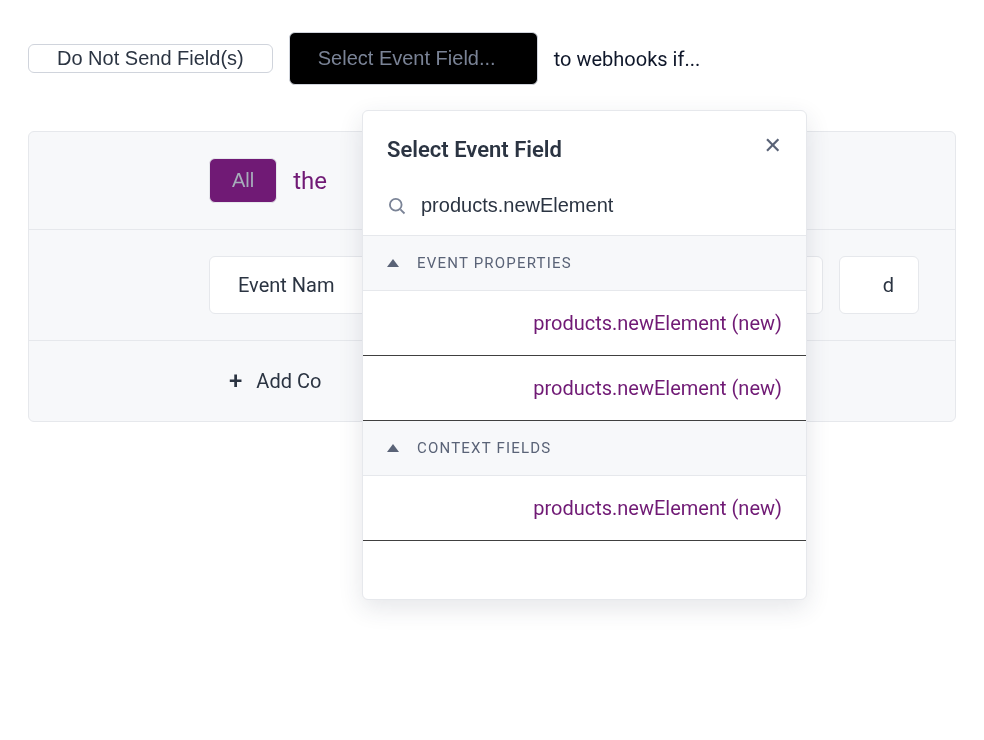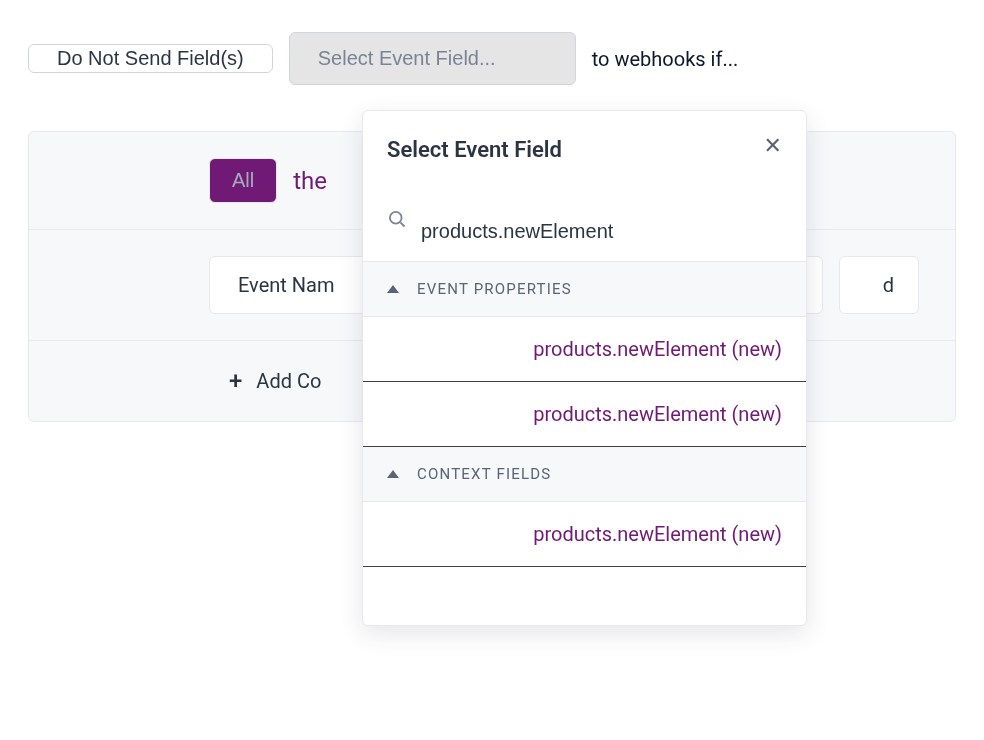--- a/index.html
+++ b/index.html
@@ -25,29 +25,29 @@
       background: #ffffff;
       border: 1.5px solid #d0d4dc;
       border-radius: 6px;
       padding: 2px 28px;
       font-size: 20px;
       font-weight: 500;
       color: #2b3442;
       cursor: pointer;
     }
     .btn-select-field {
-      background: #e5e5e5;
+      background: #000000;
       border: 1.5px solid #d0d4dc;
       border-radius: 6px;
       padding: 14px 28px;
       font-size: 20px;
       font-weight: 400;
       color: #7a8396;
       cursor: pointer;
-      width: 287px;
+      width: 249px;
       text-align: left;
     }
     .trailing-text {
       font-size: 20px;
       color: #0f172a;
       font-weight: 400;
     }
     .conditions-panel {
       margin: 46px 28px 0 28px;
       background: #f7f8fa;
@@ -160,21 +160,20 @@
       height: 20px;
       flex-shrink: 0;
     }
     .search-input {
       border: none;
       outline: none;
       font-size: 20px;
       color: #2b3442;
       width: 100%;
       background: transparent;
-      margin-top: 26px;
     }
     .section-header {
       display: flex;
       align-items: center;
       gap: 18px;
       padding: 18px 24px;
       background: #f7f8fa;
       border-bottom: 1px solid #e6e8ec;
       cursor: pointer;
     }

